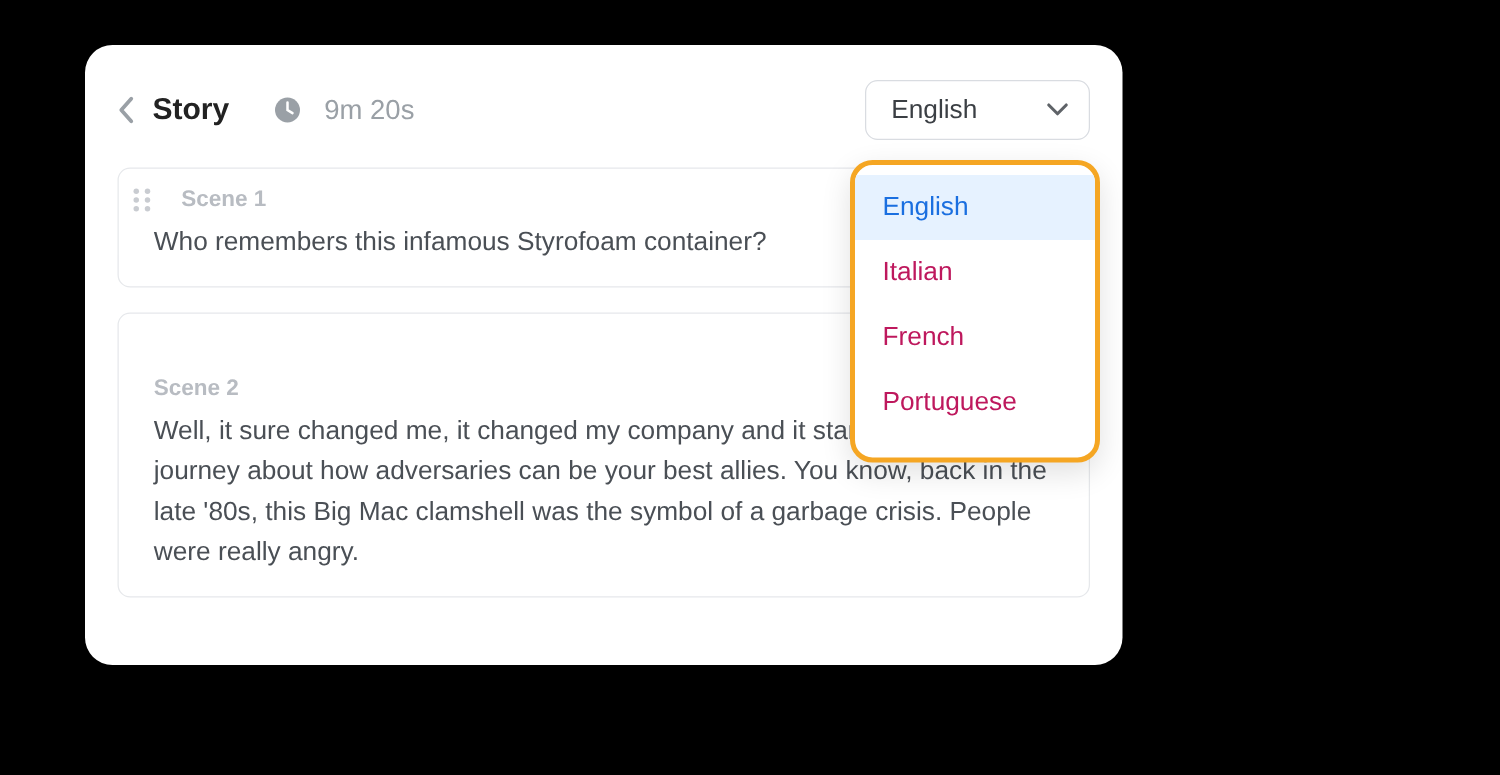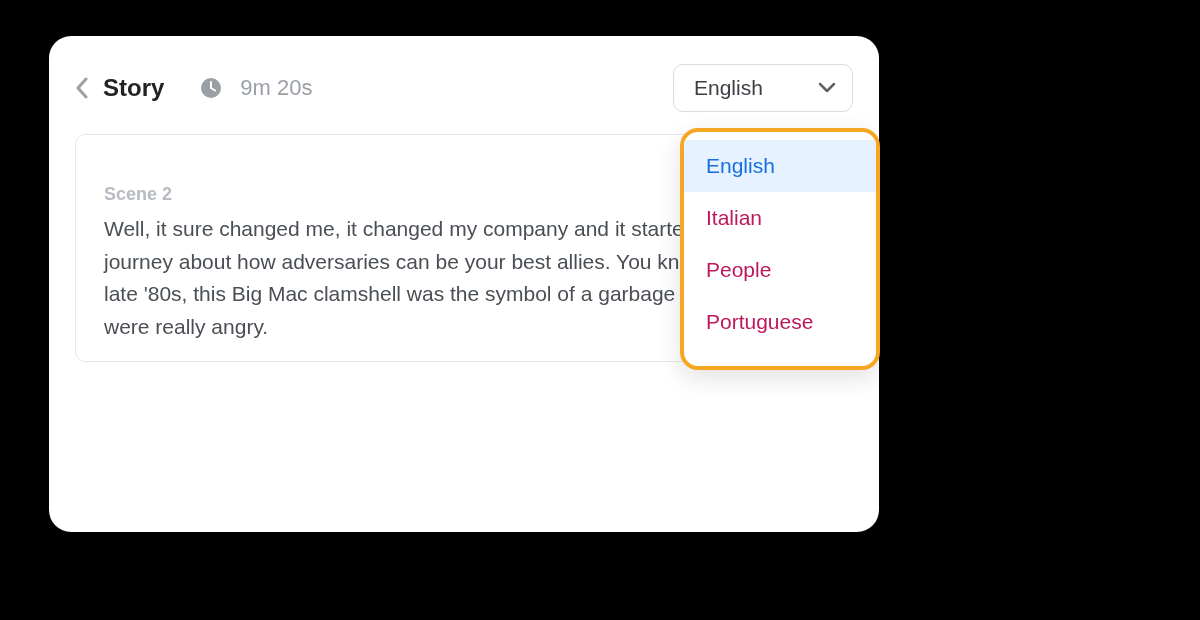--- a/index.html
+++ b/index.html
@@ -1,19 +1,19 @@
 <!DOCTYPE html>
 <html><head>
 <meta charset="utf-8">
 <style>
   * { box-sizing: border-box; margin: 0; padding: 0; }
   html, body { width: 1200px; height: 620px; background: #000; font-family: -apple-system, BlinkMacSystemFont, "Segoe UI", Helvetica, Arial, sans-serif; }
   .card {
     position: absolute;
-    left: 49px;
+    left: 68px;
     top: 36px;
     width: 830px;
     height: 496px;
     background: #fff;
     border-radius: 22px;
     box-shadow: 0 20px 50px rgba(0,0,0,0.45);
     overflow: hidden;
     padding: 28px 26px 0 26px;
   }
   .header {
@@ -144,25 +144,39 @@
     <div class="lang-select">
       <span class="label">English</span>
       <span class="chev">
         <svg width="18" height="12" viewBox="0 0 18 12">
             <path d="M2 2 L9 9 L16 2" stroke="currentColor" stroke-width="2.5" fill="none" stroke-linecap="round" stroke-linejoin="round"></path>
           </svg>
       </span>
     </div>
   </div>
 
+  <div class="scene scene1">
+    <div class="drag-handle">
+      <svg width="18" height="22" viewBox="0 0 18 22">
+        <circle cx="4" cy="4" r="2.2" fill="currentColor"></circle>
+          <circle cx="13" cy="4" r="2.2" fill="currentColor"></circle>
+        <circle cx="4" cy="11" r="2.2" fill="currentColor"></circle>
+          <circle cx="13" cy="11" r="2.2" fill="currentColor"></circle>
+        <circle cx="4" cy="18" r="2.2" fill="currentColor"></circle>
+          <circle cx="13" cy="18" r="2.2" fill="currentColor"></circle>
+      </svg>
+    </div>
+    <div class="scene-label">Scene 1</div>
+    <div class="scene-text">Who remembers this infamous Styrofoam container?</div>
+  </div>
 
   <div class="scene scene2">
     <div class="scene-label">Scene 2</div>
     <div class="scene-text">Well, it sure changed me, it changed my company and it started a revelatory journey about how adversaries can be your best allies.   You know, back in the late '80s, this Big Mac clamshell was the symbol of a garbage crisis. People were really angry.</div>
   </div>
 </div>
 
 <div class="dropdown">
   <div class="item selected">English</div>
   <div class="item">Italian</div>
-  <div class="item">People</div>
+  <div class="item">French</div>
   <div class="item">Portuguese</div>
 </div>
 
 </body></html>

